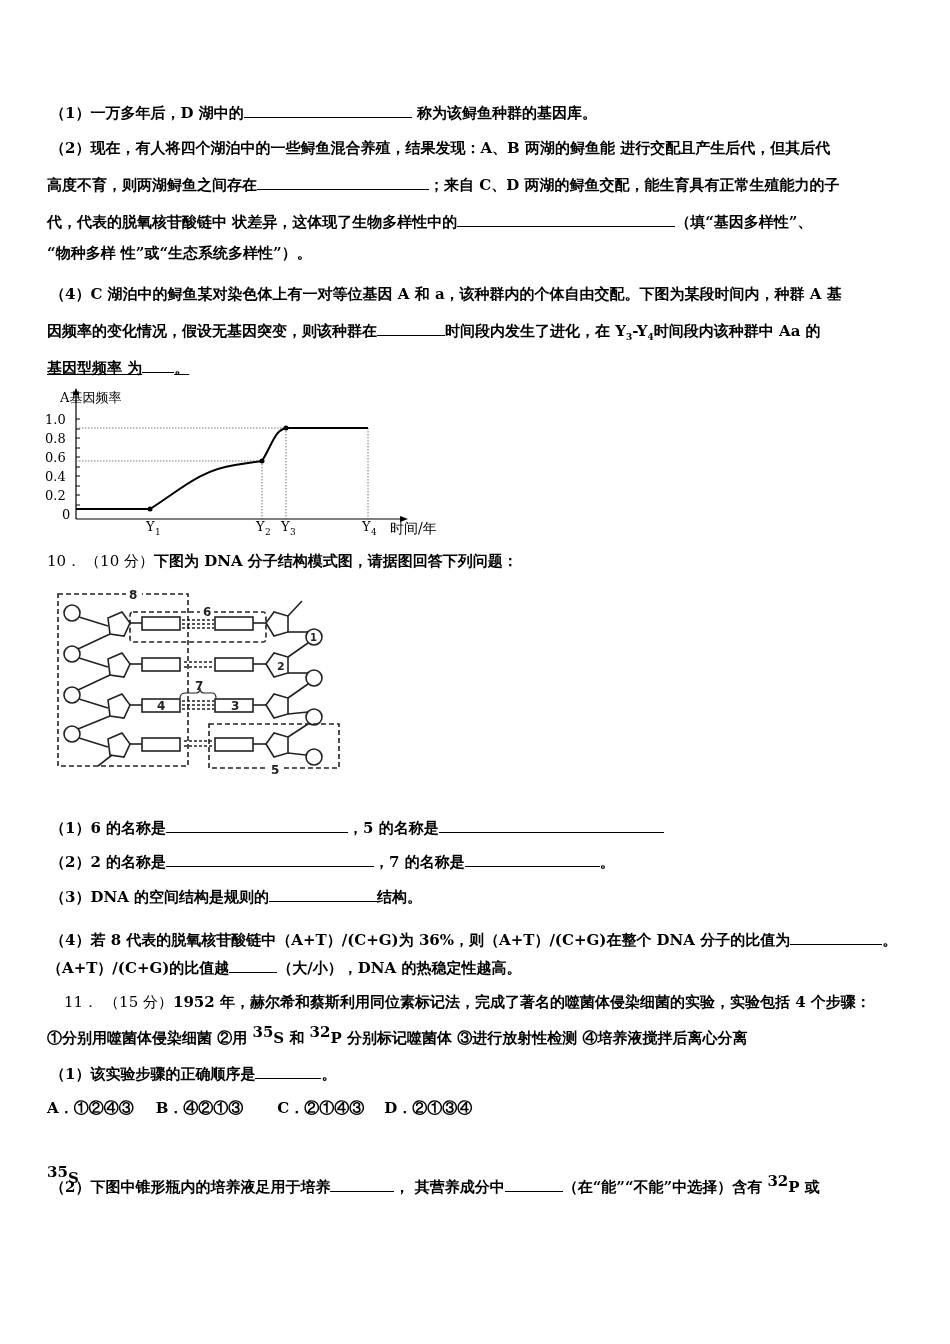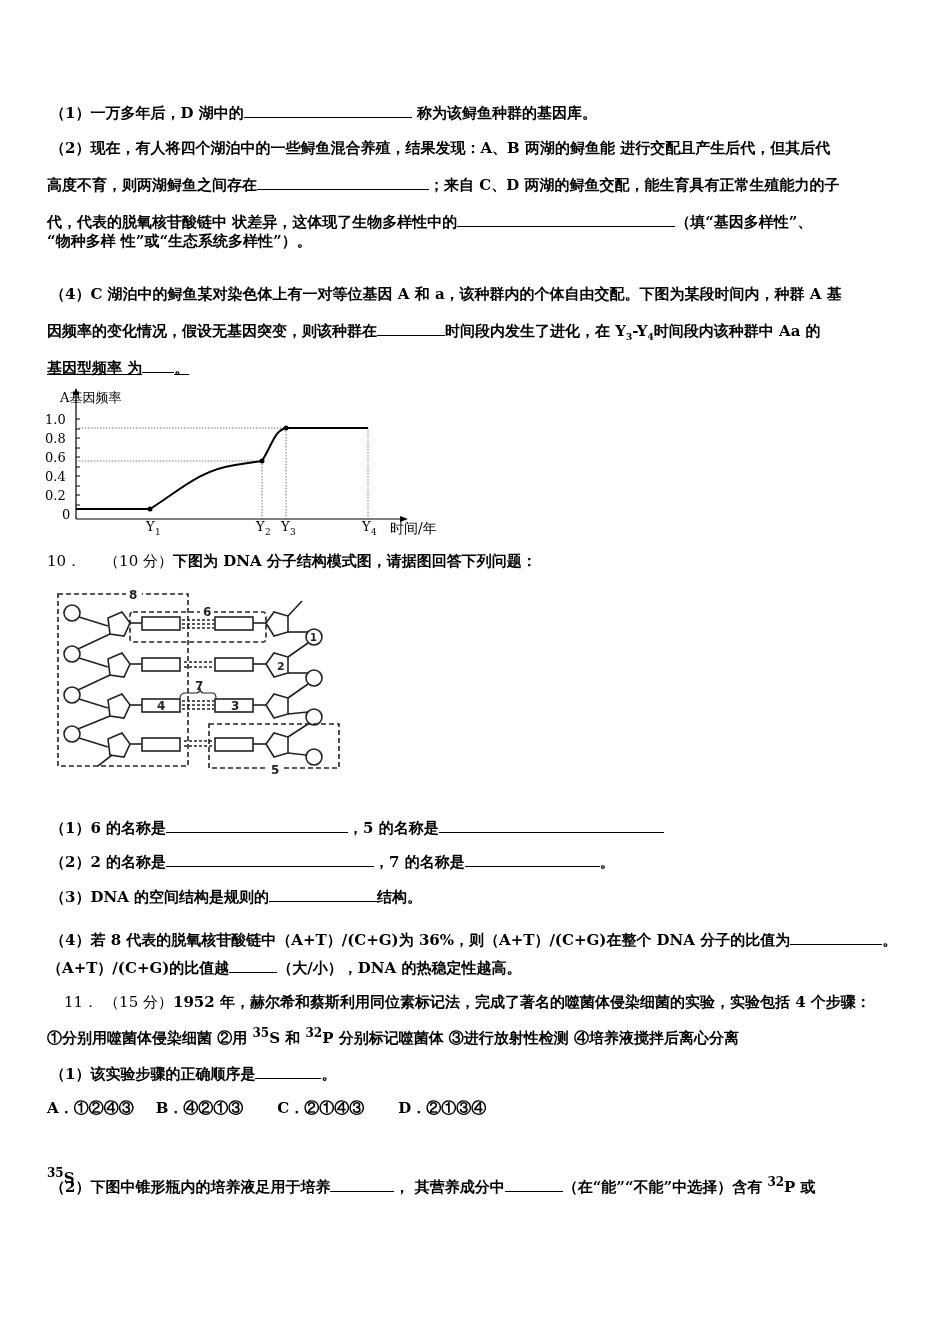--- a/index.html
+++ b/index.html
@@ -2,40 +2,40 @@
 <html><head>
 <meta charset="utf-8">
 <style>
   html, body { margin: 0; padding: 0; background: #ffffff; }
   body { width: 950px; height: 1344px; position: relative; overflow: hidden;
          font-family: "DejaVu Serif", "Liberation Serif", serif; color: #000; }
   .line { position: absolute; left: 47px; font-size: 15px; font-weight: bold; white-space: nowrap; line-height: 20px; }
   .line.indent { left: 50px; }
   .blank { display: inline-block; border-bottom: 1.5px solid #000; height: 14px; vertical-align: baseline; }
   .num { font-weight: normal; }
-  sup { font-size: 12px; vertical-align: super; line-height: 0; }
+  sup { font-size: 15px; vertical-align: super; line-height: 0; }
   sub { font-size: 9px; vertical-align: sub; line-height: 0; }
   .chart { position: absolute; left: 40px; top: 385px; width: 420px; height: 155px; }
   .dna { position: absolute; left: 52px; top: 588px; width: 292px; height: 186px; }
   .chart text { font-family: "DejaVu Serif", serif; }
 </style>
 </head>
 <body>
 
 <div class="line indent" style="top:103px;">
   <span>（1）一万多年后，D 湖中的</span><span class="blank" style="width:168px"></span><span> 称为该鲟鱼种群的基因库。</span>
 </div>
 <div class="line indent" style="top:138px;">（2）现在，有人将四个湖泊中的一些鲟鱼混合养殖，结果发现：A、B 两湖的鲟鱼能 进行交配且产生后代，但其后代</div>
 <div class="line" style="top:175px;">
   <span>高度不育，则两湖鲟鱼之间存在</span><span class="blank" style="width:172px"></span><span>；来自 C、D 两湖的鲟鱼交配，能生育具有正常生殖能力的子</span>
 </div>
 <div class="line" style="top:212px;">
   <span>代，代表的脱氧核苷酸链中 状差异，这体现了生物多样性中的</span><span class="blank" style="width:218px"></span><span>（填“基因多样性”、</span>
 </div>
-<div class="line" style="top:231px;text-align:center;">“物种多样 性”或“生态系统多样性”）。</div>
+<div class="line" style="top:243px;text-align:center;">“物种多样 性”或“生态系统多样性”）。</div>
 
 <div class="line indent" style="top:284px;">（4）C 湖泊中的鲟鱼某对染色体上有一对等位基因 A 和 a，该种群内的个体自由交配。下图为某段时间内，种群 A 基</div>
 <div class="line" style="top:321px;">
   <span>因频率的变化情况，假设无基因突变，则该种群在</span><span class="blank" style="width:68px"></span><span>时间段内发生了进化，在 Y</span><sub>3</sub><span>-Y</span><sub>4</sub><span>时间段内该种群中 Aa 的</span>
 </div>
 <div class="line" style="top:358px;text-decoration:underline;">
   <span>基因型频率 为</span><span class="blank" style="width:32px"></span><span>。</span>
 </div>
 
 <svg class="chart" viewBox="0 0 420 155">
@@ -84,21 +84,21 @@
   <text x="216" y="146" font-size="13">Y</text>
   <text x="225" y="150" font-size="9">2</text>
   <text x="241" y="146" font-size="13">Y</text>
   <text x="250" y="150" font-size="9">3</text>
   <text x="322" y="146" font-size="13">Y</text>
   <text x="331" y="150" font-size="9">4</text>
   <text x="350" y="148" font-size="14">时间/年</text>
 </svg>
 
 <div class="line" style="top:551px; font-weight:bold;">
-  <span class="num">10．</span><span class="num" style="margin-left:23px">（10 分）</span><span>下图为 DNA 分子结构模式图，请据图回答下列问题：</span>
+  <span class="num">10．</span><span class="num" style="margin-left:4px">（10 分）</span><span>下图为 DNA 分子结构模式图，请据图回答下列问题：</span>
 </div>
 
 <svg class="dna" viewBox="0 0 292 186">
   <g fill="none" stroke="#222" stroke-width="1.6">
 
     <rect x="6" y="6" width="130" height="172" stroke-dasharray="5,3"></rect>
 
     <rect x="78" y="24" width="136" height="30" rx="3" stroke-dasharray="5,3"></rect>
 
     <rect x="157" y="136" width="130" height="44" stroke-dasharray="5,3"></rect>
@@ -209,20 +209,20 @@
 <div class="line" style="top:992px;margin-left:17px;">
   <span class="num">11．</span><span class="num" style="margin-left:6px">（15 分）</span><span>1952 年，赫尔希和蔡斯利用同位素标记法，完成了著名的噬菌体侵染细菌的实验，实验包括 4 个步骤：</span>
 </div>
 <div class="line" style="top:1028px;">
   <span>①分别用噬菌体侵染细菌 ②用 </span><sup>35</sup><span>S 和 </span><sup>32</sup><span>P 分别标记噬菌体 ③进行放射性检测 ④培养液搅拌后离心分离</span>
 </div>
 <div class="line indent" style="top:1064px;">
   <span>（1）该实验步骤的正确顺序是</span><span class="blank" style="width:66px"></span><span>。</span>
 </div>
 <div class="line" style="top:1098px;">
-  <span>A．①②④③</span><span style="margin-left:22px">B．④②①③</span><span style="margin-left:34px">C．②①④③</span><span style="margin-left:34px">D．②①③④</span>
+  <span>A．①②④③</span><span style="margin-left:22px">B．④②①③</span><span style="margin-left:34px">C．②①④③</span><span style="margin-left:20px">D．②①③④</span>
 </div>
 <div class="line indent" style="top:1132px;margin-top:45px;">
   <span>（2）下图中锥形瓶内的培养液足用于培养</span><span class="blank" style="width:64px"></span><span>， 其营养成分中</span><span class="blank" style="width:58px"></span><span>（在“能”“不能”中选择）含有 </span><sup>32</sup><span>P 或</span>
 </div>
 <div class="line" style="top:1168px;">
   <sup>35</sup><span>S</span>
 </div>
 
 </body></html>

